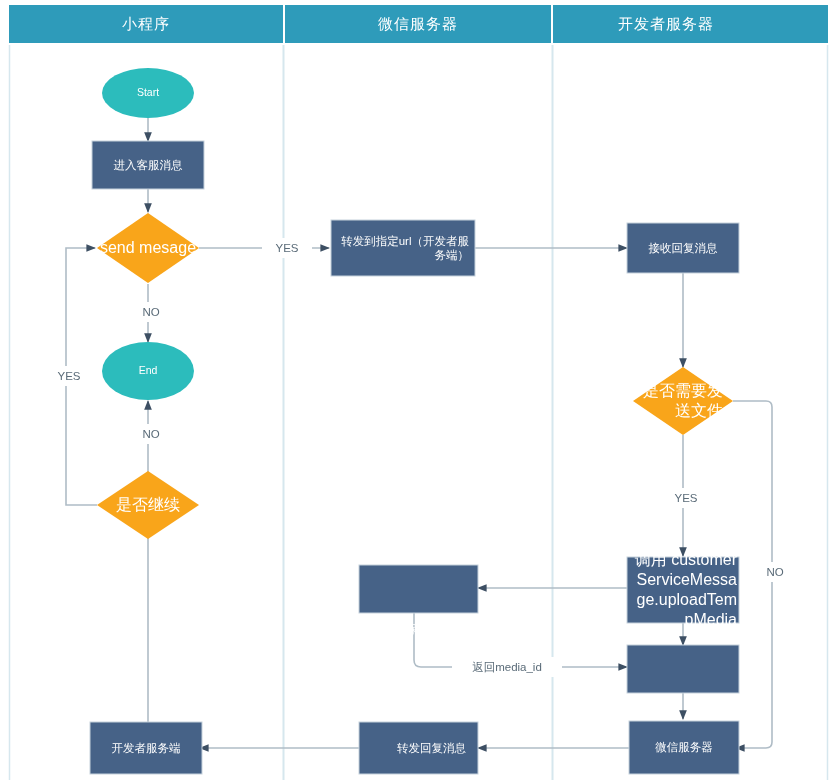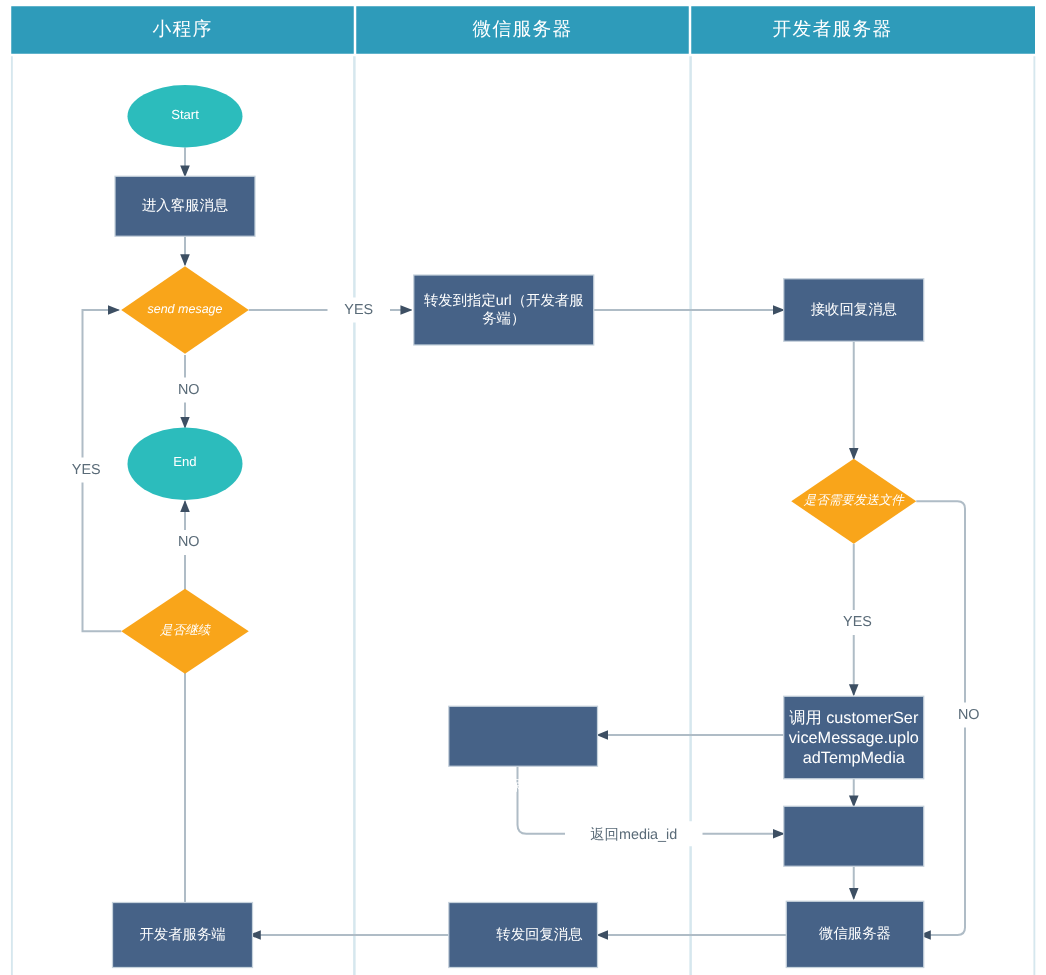--- a/index.html
+++ b/index.html
@@ -6,25 +6,25 @@
   body{font-family:"Liberation Sans","DejaVu Sans",sans-serif;}
   #canvas{position:relative;width:837px;height:780px;background:#fff;overflow:hidden;}
   svg#diagram{position:absolute;left:0;top:0;width:837px;height:780px;}
   .lane-title{
     font-size:15px;color:#ffffff;letter-spacing:1px;
     display:flex;align-items:center;justify-content:center;
     width:100%;height:100%;
   }
   .node-label{
     position:absolute;display:flex;align-items:center;justify-content:center;
-    text-align:center;color:#ffffff;pointer-events:none;
+    text-align:right;color:#ffffff;pointer-events:none;
     line-height:1.25;
   }
   .lbl-box{font-size:11.5px;}
-  .lbl-diamond{font-size:10px;font-style:italic;}
+  .lbl-diamond{font-size:16px;}
   .lbl-term{font-size:10.5px;}
   .edge-label{
     position:absolute;color:#5a6b78;font-size:11.5px;
     background:#ffffff;padding:0 3px;white-space:nowrap;
     display:flex;align-items:center;justify-content:center;
   }
   .footer-text{
     position:absolute;left:0;width:837px;text-align:center;
     font-size:9px;color:#c8d2d8;white-space:nowrap;overflow:hidden;
   }
@@ -131,21 +131,21 @@
   <div class="node-label lbl-term" style="left:102px;top:342px;width:92px;height:58px;">End</div>
 
   <div class="node-label lbl-diamond" style="left:106px;top:493px;width:84px;height:24px;">是否继续</div>
 
   <div class="node-label lbl-box" style="left:337px;top:220px;width:132px;height:56px;">转发到指定url（开发者服务端）</div>
 
   <div class="node-label lbl-box" style="left:627px;top:223px;width:112px;height:50px;">接收回复消息</div>
 
   <div class="node-label lbl-diamond" style="left:643px;top:382px;width:80px;height:38px;">是否需要发送文件</div>
 
-  <div class="node-label lbl-box" style="left:629px;top:557px;width:108px;height:66px;font-size:13px;word-break:break-all;">调用 customerServiceMessage.uploadTempMedia</div>
+  <div class="node-label lbl-box" style="left:629px;top:557px;width:108px;height:66px;font-size:16px;word-break:break-all;">调用 customerServiceMessage.uploadTempMedia</div>
 
   <div class="node-label lbl-box" style="left:359px;top:565px;width:140px;height:48px;margin-top:40px;">保存文件</div>
 
 
   <div class="node-label lbl-box" style="left:629px;top:721px;width:110px;height:53px;">微信服务器</div>
 
   <div class="node-label lbl-box" style="left:359px;top:722px;width:119px;height:52px;padding-left:13px;">转发回复消息</div>
 
   <div class="node-label lbl-box" style="left:90px;top:722px;width:112px;height:52px;">开发者服务端</div>
 

